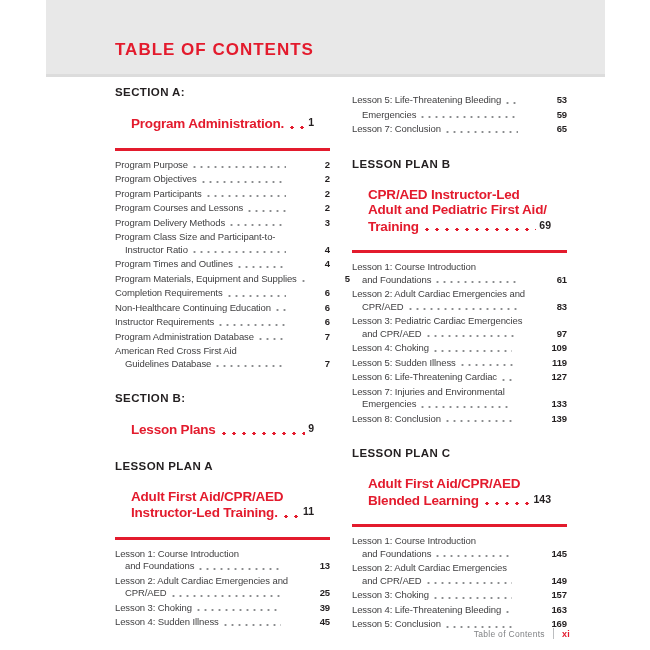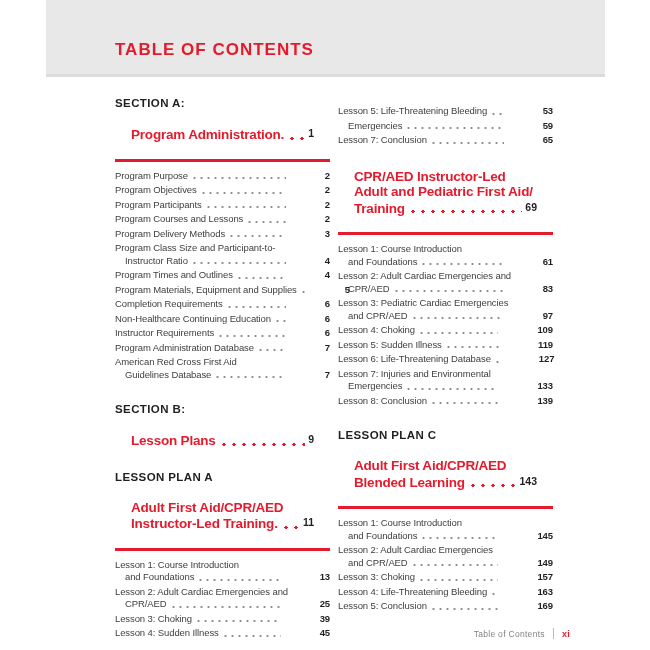--- a/index.html
+++ b/index.html
@@ -23,23 +23,23 @@
   }
   .banner h1 {
     margin: 0 0 14px 69px;
     font-size: 17px; font-weight: bold;
     letter-spacing: 1px;
     color: var(--red, #e31b2d);
   }
 
   
   .cols {
-    position: absolute; left: 115px; top: 97px;
+    position: absolute; left: 115px; top: 86px;
     width: 452px;
-    display: flex; gap: 8px;
+    display: flex; gap: 22px;
   }
   .col { width: 215px; }
 
   .block { margin-top: 22px; }
   .block:first-child { margin-top: 0; }
 
   .kicker {
     margin: 0 0 3px 0;
     font-size: 11.5px; line-height: 13px; font-weight: bold;
     letter-spacing: 0.4px;
@@ -290,20 +290,21 @@
             <li class="entry">
               <div class="lrow">
                 <span class="ltext">Lesson 7: Conclusion</span>
                 <span class="leader entry-leader"></span>
                 <span class="pnum entry-page">65</span>
               </div>
             </li>
           </ul>
         </section>
         <section class="block">
+          <h2 class="kicker">LESSON PLAN B</h2>
           <h3 class="title">
             <div class="title-line">CPR/AED Instructor-Led</div>
             <div class="title-line">Adult and Pediatric First Aid/</div>
             <div class="lrow">
               <span class="ltext">Training</span>
               <span class="leader title-leader"></span>
               <span class="pnum title-page">69</span>
             </div>
           </h3>
           <div class="rule"></div>
@@ -341,21 +342,21 @@
             </li>
             <li class="entry">
               <div class="lrow">
                 <span class="ltext">Lesson 5: Sudden Illness</span>
                 <span class="leader entry-leader"></span>
                 <span class="pnum entry-page">119</span>
               </div>
             </li>
             <li class="entry">
               <div class="lrow">
-                <span class="ltext">Lesson 6: Life-Threatening Database</span>
+                <span class="ltext">Lesson 6: Life-Threatening Cardiac</span>
                 <span class="leader entry-leader"></span>
                 <span class="pnum entry-page">127</span>
               </div>
             </li>
             <li class="entry">
               <div class="entry-line">Lesson 7: Injuries and Environmental</div>
               <div class="lrow indent">
                 <span class="ltext">Emergencies</span>
                 <span class="leader entry-leader"></span>
                 <span class="pnum entry-page">133</span>

